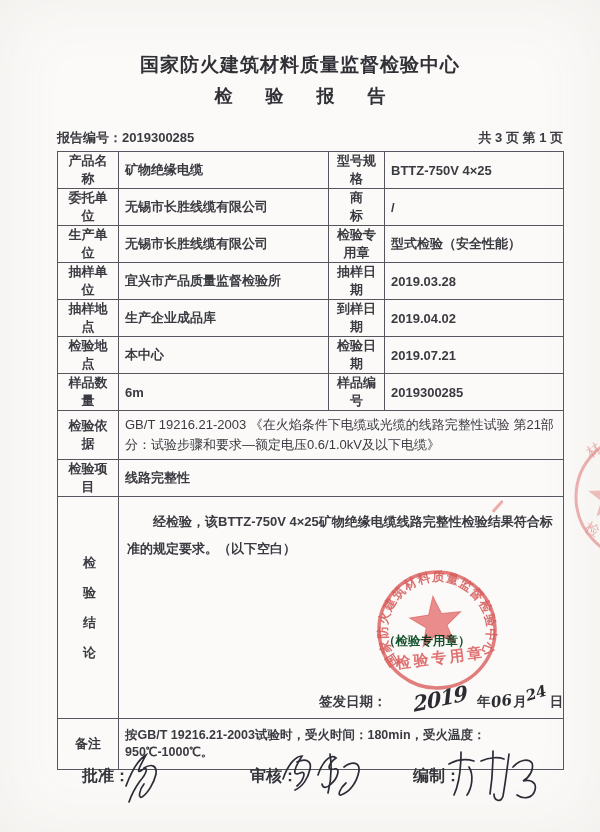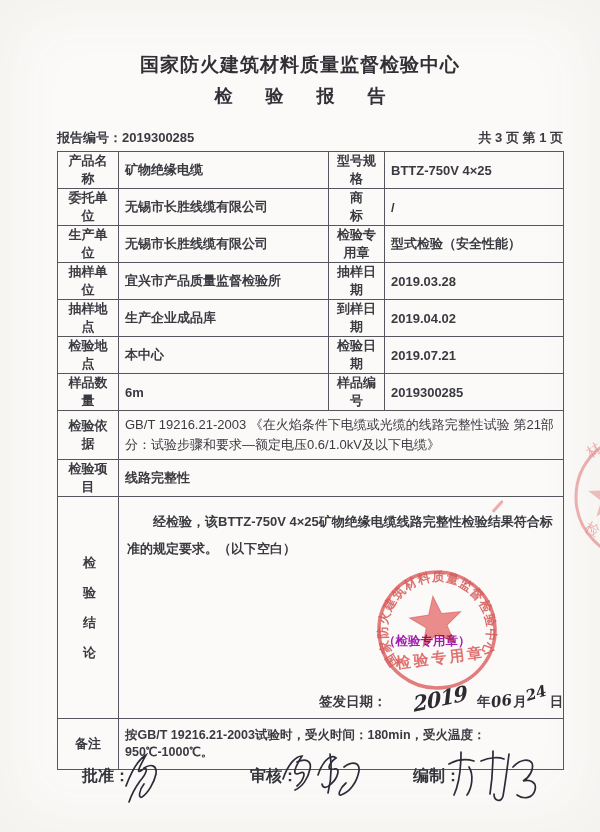--- a/index.html
+++ b/index.html
@@ -68,21 +68,21 @@
   }
   .f-approve { left:82px; }
   .f-review { left:250px; }
   .f-compile { left:413px; }
   .sig { position:absolute; }
   .sig path { fill:none; stroke:#2c2c38; stroke-width:1.7; stroke-linecap:round; }
   .stamp-wrap { position:absolute; left:357px; top:550px; width:160px; height:160px;
     transform:rotate(-7deg); mix-blend-mode:multiply; }
   .printed-caption {
     position:absolute; left:383px; top:633px; width:110px;
-    font-size:12.5px; font-weight:700; color:#a21caf; white-space:nowrap;
+    font-size:12.5px; font-weight:700; color:#14532d; white-space:nowrap;
   }
   .edge-stamp { position:absolute; left:548px; top:420px; width:160px; height:160px;
     mix-blend-mode:multiply; }
   .red-slash {
     position:absolute; left:490px; top:505px; width:15px; height:2.5px;
     background:rgba(224,110,110,.55); transform:rotate(-48deg); border-radius:2px;
   }
 </style>
 </head>
 <body>

